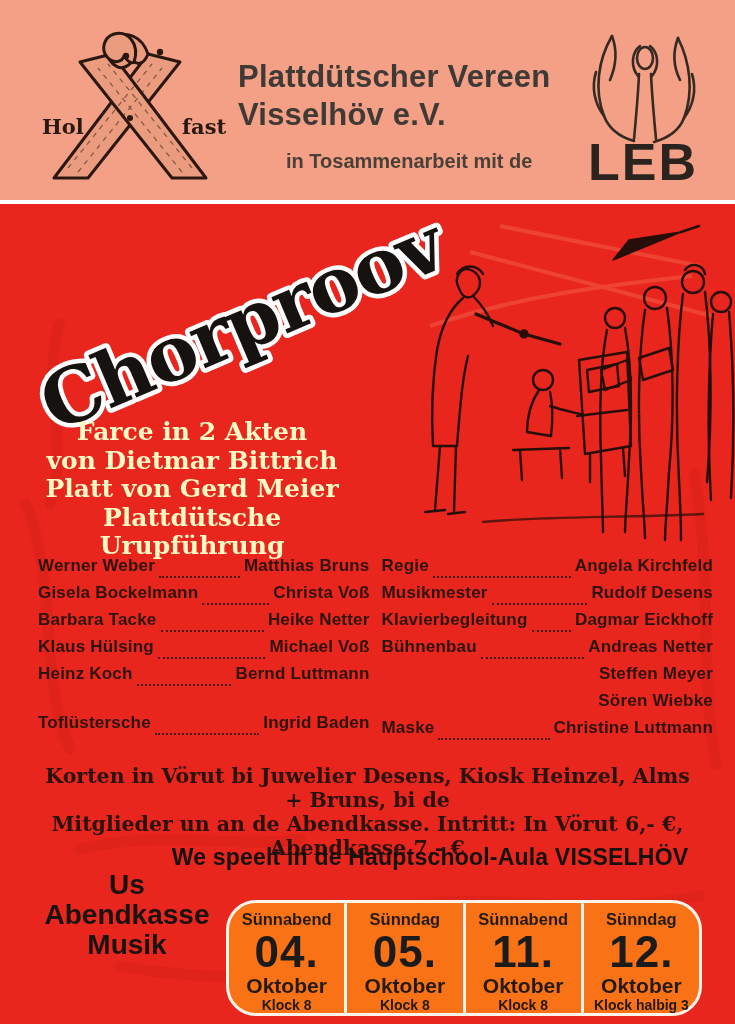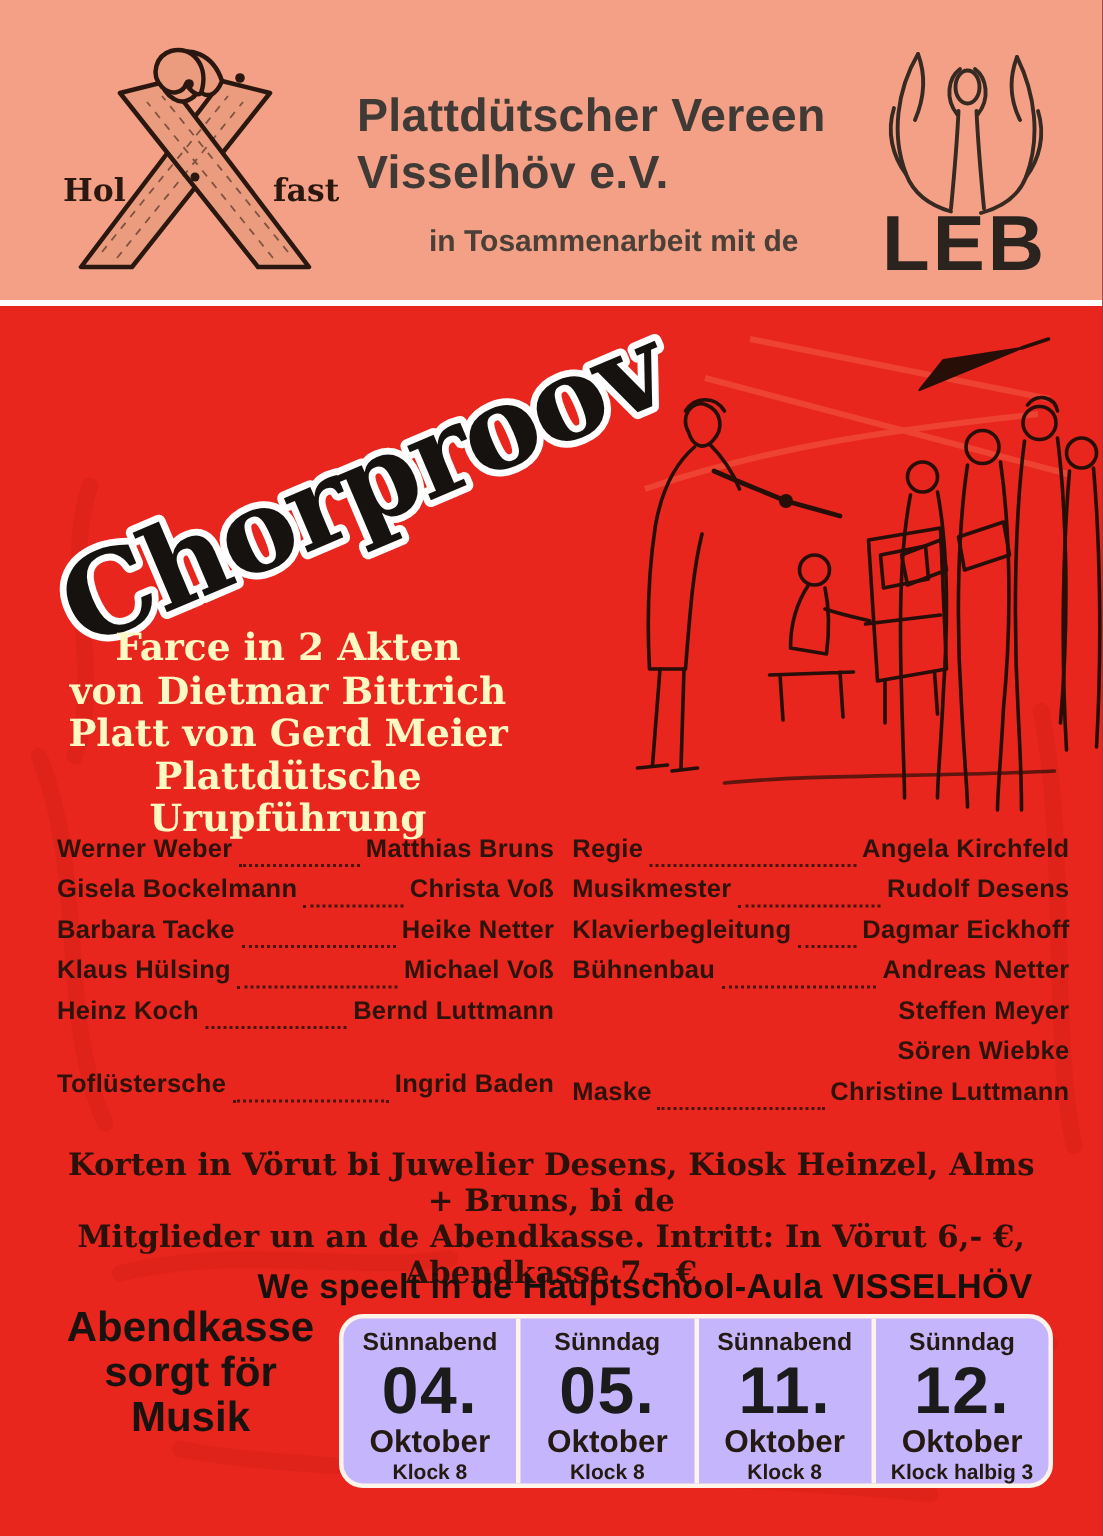--- a/index.html
+++ b/index.html
@@ -34,22 +34,22 @@
   .cast-row.spacer *{visibility:hidden;}
   
   #tickets{position:absolute;left:0;top:560px;width:735px;padding:0 38px;box-sizing:border-box;
     text-align:center;font-family:"DejaVu Serif",serif;font-weight:bold;font-size:20.5px;
     line-height:24px;color:#2a120b;}
   #venue{position:absolute;left:140px;top:640px;width:580px;text-align:center;
     font-weight:bold;font-size:23px;color:#17110d;letter-spacing:.2px;}
   
   #music-note{position:absolute;left:44px;top:666px;width:166px;text-align:center;
     font-weight:bold;font-size:28px;line-height:30px;color:#181310;}
-  #date-strip{position:absolute;left:226px;top:672px;width:476px;height:116px;
-    background:#c4b5fd;border:3px solid #fef4ea;border-radius:16px;display:flex;box-sizing:border-box;}
+  #date-strip{position:absolute;left:226px;top:696px;width:476px;height:116px;
+    background:#f97316;border:3px solid #fef4ea;border-radius:30px;display:flex;box-sizing:border-box;}
   .date-card{flex:1 1 0;text-align:center;padding-top:7px;color:#241a12;min-width:0;}
   .date-card + .date-card{border-left:3px solid #fef4ea;}
   .date-card .day{font-weight:bold;font-size:16.5px;line-height:19px;}
   .date-card .num{font-weight:bold;font-size:44px;line-height:46px;color:#1b1b1b;letter-spacing:1px;}
   .date-card .month{font-weight:bold;font-size:21px;line-height:22px;}
   .date-card .time{font-weight:bold;font-size:14px;line-height:16px;white-space:nowrap;}
 </style>
 </head>
 <body>
 
@@ -286,22 +286,22 @@
 
     <div id="tickets">
       <div>Korten in Vörut bi Juwelier Desens, Kiosk Heinzel, Alms + Bruns, bi de</div>
       <div>Mitglieder un an de Abendkasse. Intritt: In Vörut 6,- €, Abendkasse 7,- €</div>
     </div>
 
     <div id="venue">We speelt in de Hauptschool-Aula VISSELHÖV</div>
 
     <div id="music-note">
 
+    <div class="music-line">Us</div>
         <div class="music-line">Abendkasse</div>
-        <div class="music-line">sorgt för</div>
         <div class="music-line">Musik</div>
       </div>
 
     <div id="date-strip">
 
         <div class="date-card">
           <div class="day">Sünnabend</div>
           <div class="num">04.</div>
           <div class="month">Oktober</div>
           <div class="time">Klock 8</div>

